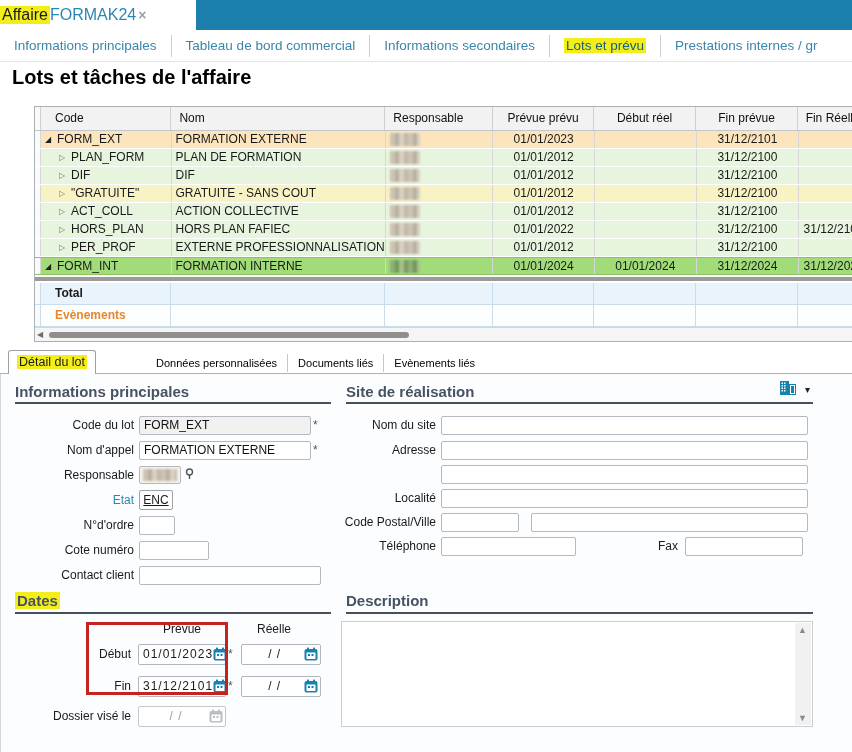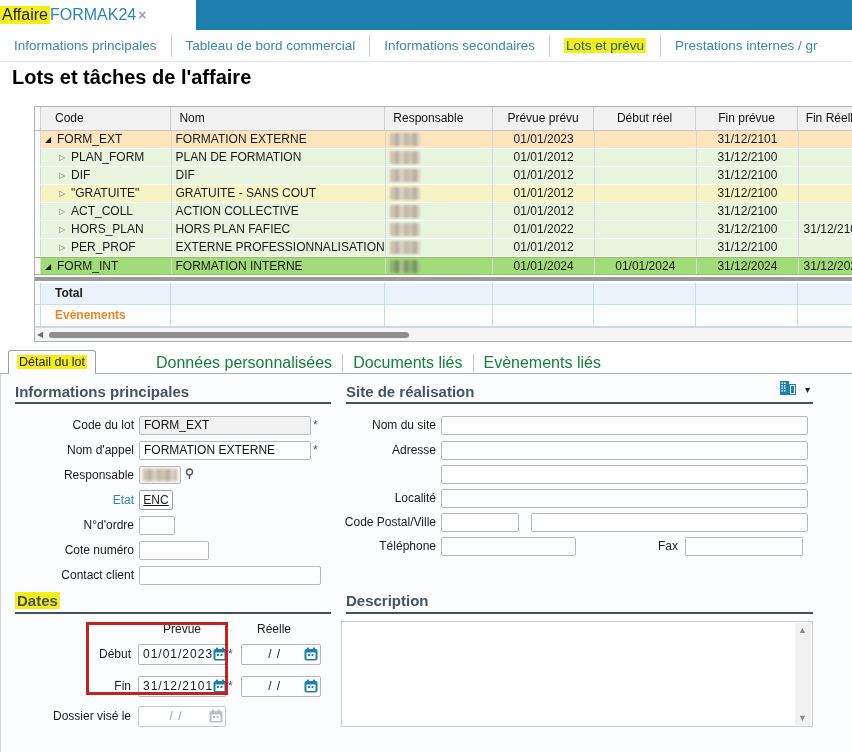--- a/index.html
+++ b/index.html
@@ -54,21 +54,21 @@
   .hs-arrow { position:absolute; left:2px; top:2px; font-size:8px; color:#6e6e6e; cursor:pointer; }
   .hs-thumb { position:absolute; left:14px; top:4px; width:360px; height:6px; background:#8f8f8f; border-radius:3px; cursor:pointer; }
 
   
   .dtabs { position:absolute; top:350px; left:0; width:852px; height:24px; }
   .dtabs-line { position:absolute; top:23px; left:0; width:852px; height:1px; background:#aab0b5; }
   .dtab-active { position:absolute; top:0; left:8px; height:24px; background:#fff; border:1px solid #9aa0a6;
                  border-bottom:none; border-radius:3px 3px 0 0; padding:0 8px; line-height:22px;
                  font-size:12.5px; z-index:2; cursor:pointer; }
   .dtab-rest { position:absolute; top:2px; left:146px; display:flex; height:22px; align-items:center; }
-  .dtab { font-size:16px; color:#15803d; padding:0 10px; height:18px; line-height:18px;
+  .dtab { font-size:11px; color:#000000; padding:0 10px; height:18px; line-height:18px;
           border-right:1px solid #c4c8cc; white-space:nowrap; cursor:pointer; }
   .dtab:last-child { border-right:none; }
 
   
   .detail { position:absolute; top:374px; left:0; width:852px; height:378px; background:#fcfdfe;
             border-left:1px solid #d4d8db; font-size:12px; }
   .sect-h { position:absolute; font-size:15px; font-weight:700; color:#475361; }
   .sect-u { position:absolute; height:2px; background:#46505c; }
   .frow { position:absolute; height:20px; display:flex; align-items:center; }
   .flabel { display:inline-block; text-align:right; color:#1a1a1a; }

